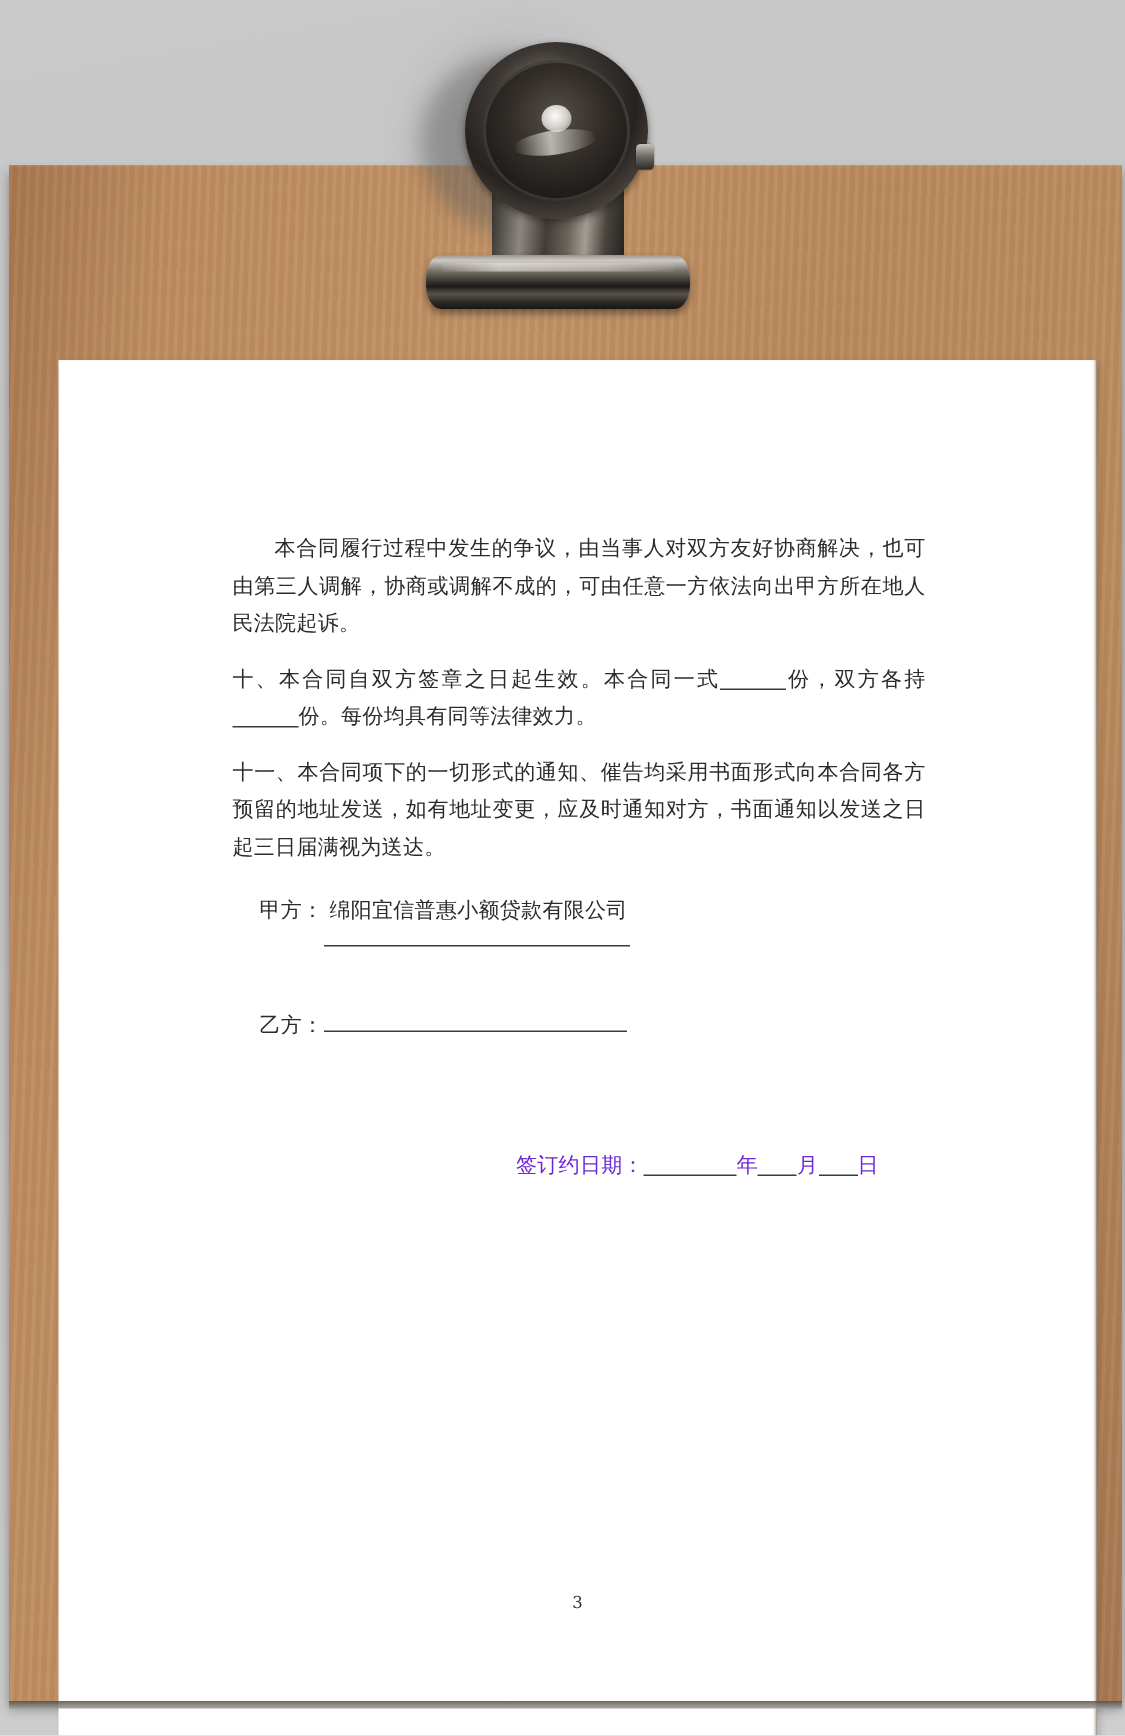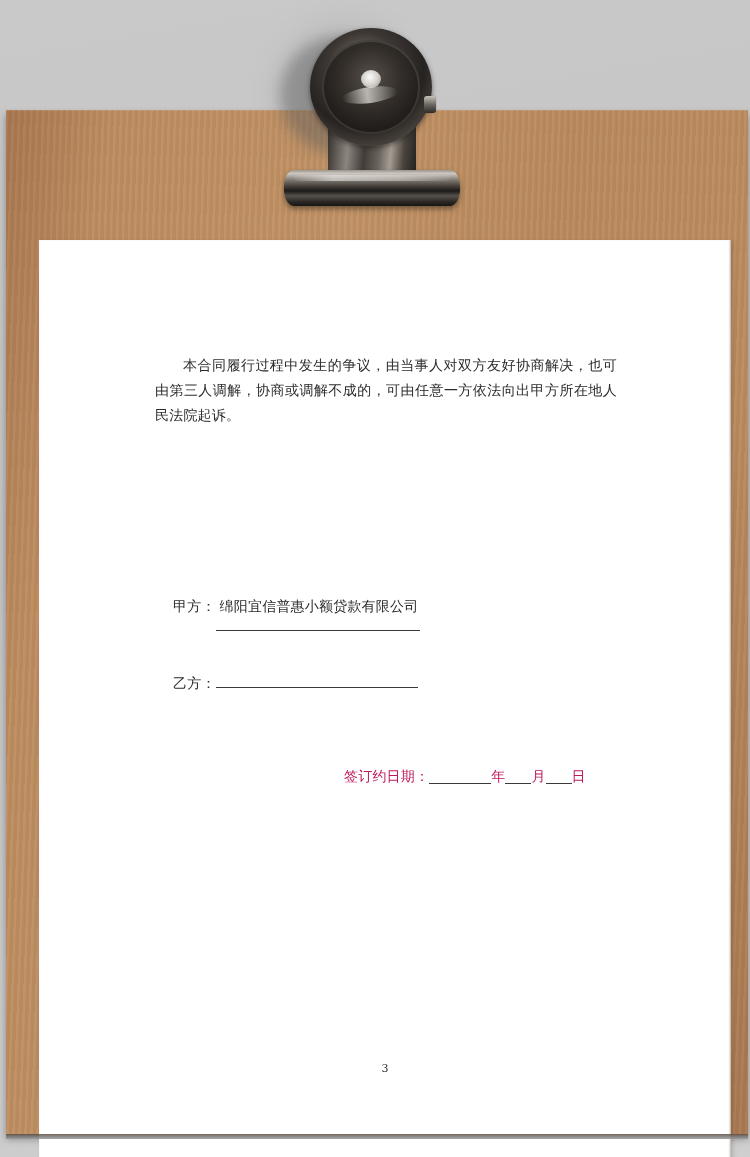--- a/index.html
+++ b/index.html
@@ -263,21 +263,21 @@
     border-bottom: 1.4px solid #3a3a3a;
   }
 
   
   .date-line {
     position: absolute;
     left: 305px;
     top: 528px;
     font-family: "DejaVu Serif", "Liberation Serif", serif;
     font-size: 14px;
-    color: #be185d;
+    color: #6d28d9;
     white-space: nowrap;
     letter-spacing: .2px;
   }
 
   
   .page-no {
     position: absolute;
     left: 0;
     right: 0;
     top: 822px;
@@ -296,20 +296,22 @@
 
   <div class="clipboard">
     <div class="clip-grain"></div>
 
     <div class="paper">
       <div class="doc">
 
         <div class="doc-body">
           <div id="paragraphs">
               <div class="para indent"><span>本合同履行过程中发生的争议，由当事人对双方友好协商解决，也可由第三人调解，协商或调解不成的，可由任意一方依法向出甲方所在地人民法院起诉。</span></div>
+              <div class="para"><span>十、本合同自双方签章之日起生效。本合同一式</span><span class="blank-s"></span><span>份，双方各持</span><span class="blank-s"></span><span>份。每份均具有同等法律效力。</span></div>
+              <div class="para"><span>十一、本合同项下的一切形式的通知、催告均采用书面形式向本合同各方预留的地址发送，如有地址变更，应及时通知对方，书面通知以发送之日起三日届满视为送达。</span></div>
             </div>
         </div>
 
         <div class="sig-block">
           <div id="signatures">
               <div class="sig-row"><span class="sig-label">甲方：</span><span class="sig-value">绵阳宜信普惠小额贷款有限公司</span></div>
               <div class="sig-row"><span class="sig-label">乙方：</span><span class="sig-value empty"></span></div>
             </div>
         </div>
 

